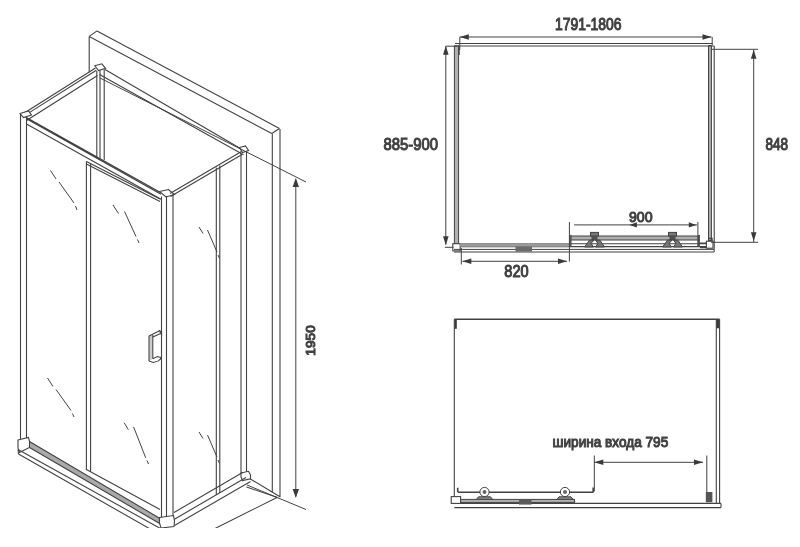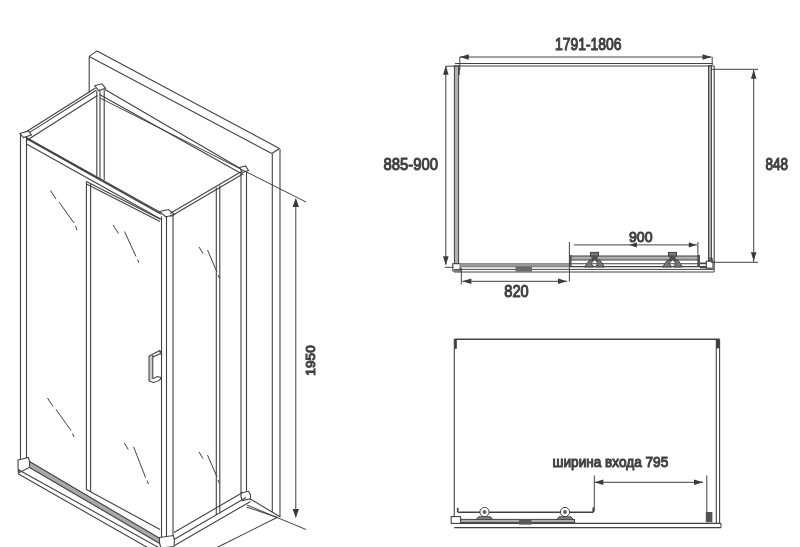--- a/index.html
+++ b/index.html
@@ -1,16 +1,16 @@
 <!DOCTYPE html>
 <html><head>
 <meta charset="utf-8">
 <style>
   html,body{margin:0;padding:0;background:#ffffff;}
-  #page{width:800px;height:528px;position:relative;background:#ffffff;overflow:hidden;margin-top:20px;}
+  #page{width:800px;height:528px;position:relative;background:#ffffff;overflow:hidden;}
   svg{position:absolute;top:0;left:0;}
   text{font-family:"Liberation Sans",sans-serif;fill:#3a3a3a;}
 </style>
 </head>
 <body>
 
 <div id="page">
 <svg width="800" height="547" viewBox="0 0 800 547">
   <g stroke="#424242" stroke-width="1.1" fill="none" stroke-linecap="butt">
 

